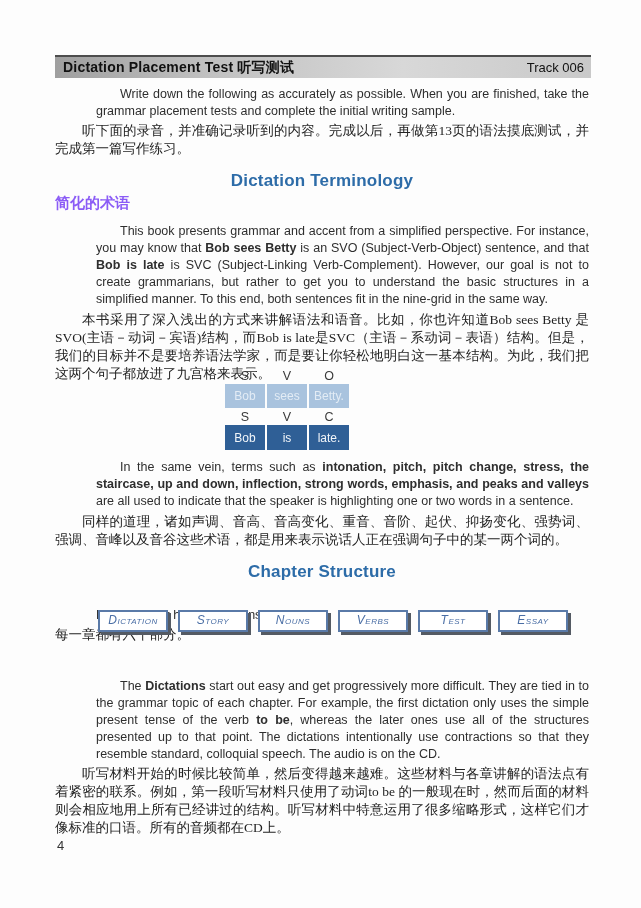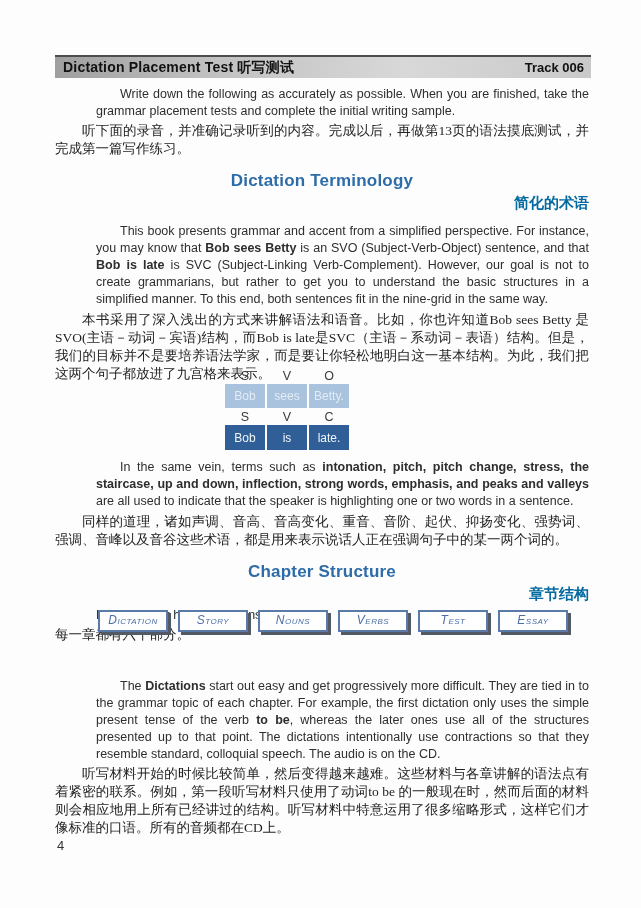--- a/index.html
+++ b/index.html
@@ -14,34 +14,34 @@
   
   .titlebar{
     position:absolute;left:55px;top:55px;width:536px;height:23px;
     box-sizing:border-box;
     border-top:2px solid #4d4d4d;
     background:linear-gradient(90deg,#9f9f9f 0%,#c0c0c0 28%,#d8d8d8 65%,#c9c9c9 100%);
     display:flex;justify-content:space-between;align-items:center;
     padding:0 7px 0 8px;
   }
   .tb-title{font-size:14px;font-weight:bold;color:#111;letter-spacing:.2px;white-space:nowrap;}
-  .tb-track{font-size:13px;font-weight:bold;color:#111;white-space:nowrap;}
+  .tb-track{font-size:13px;font-weight:normal;color:#111;white-space:nowrap;}
   
   .block{position:absolute;left:55px;width:534px;}
   p{margin:0;}
   .en{
     font-size:12.5px;line-height:17px;text-align:justify;text-indent:24px;color:#2e2e2e;margin-left:41px;
   }
   .zh{
     font-family:"Liberation Serif","DejaVu Serif",serif;
     font-size:13.5px;line-height:18px;text-align:justify;text-indent:27px;color:#222;
   }
   .noindent{text-indent:0;}
   .h-en{margin:0;text-align:center;color:#2d6ca8;font-size:17px;font-weight:bold;letter-spacing:.2px;}
-  .h-zh{margin:3px 0 0;text-align:right;color:#0369a1;font-size:15px;font-weight:bold;
+  .h-zh{margin:3px 0 0;text-align:left;color:#8b5cf6;font-size:15px;font-weight:bold;
         font-family:Liberation Mono, monospace;}
   
   .grid{position:absolute;left:225px;top:369px;width:128px;}
   .g-head{display:flex;gap:2px;margin:0 0 1px;}
   .g-head span{width:40px;text-align:center;font-size:12.5px;color:#3a3a3a;}
   .g-row{display:flex;gap:2px;margin-bottom:2px;}
   .g-cell{
     width:40px;height:24px;display:flex;align-items:center;justify-content:center;
     font-size:12px;
   }
@@ -110,21 +110,20 @@
     </div>
   </div>
 
   <div class="block" style="top:459px;">
     <p class="en"><span>In the same vein, terms such as </span><b>intonation, pitch, pitch change, stress, the staircase, up and down, inflection, strong words, emphasis, and peaks and valleys</b><span> are all used to indicate that the speaker is highlighting one or two words in a sentence.</span></p>
     <p class="zh" style="margin-top:3px;"><span>同样的道理，诸如声调、音高、音高变化、重音、音阶、起伏、抑扬变化、强势词、强调、音峰以及音谷这些术语，都是用来表示说话人正在强调句子中的某一两个词的。</span></p>
   </div>
 
   <div class="block" style="top:562px;">
     <h2 class="h-en">Chapter Structure</h2>
-    <h2 class="h-zh">章节结构</h2>
   </div>
 
   <div class="block" style="top:607px;">
     <p class="en noindent">Each chapter has six sections.</p>
     <p class="zh noindent" style="margin-top:2px;">每一章都有六个部分。</p>
   </div>
 
   <div class="btnrow">
     <div class="btn">
         <span>Dictation</span>

